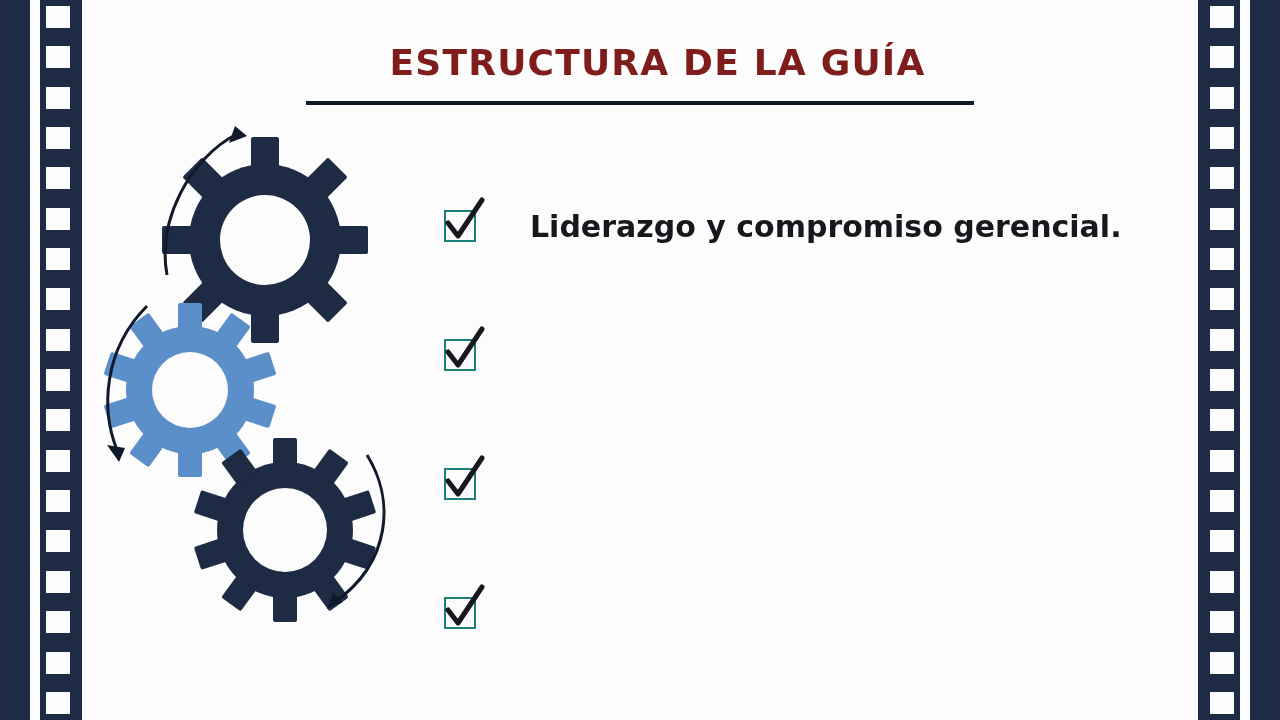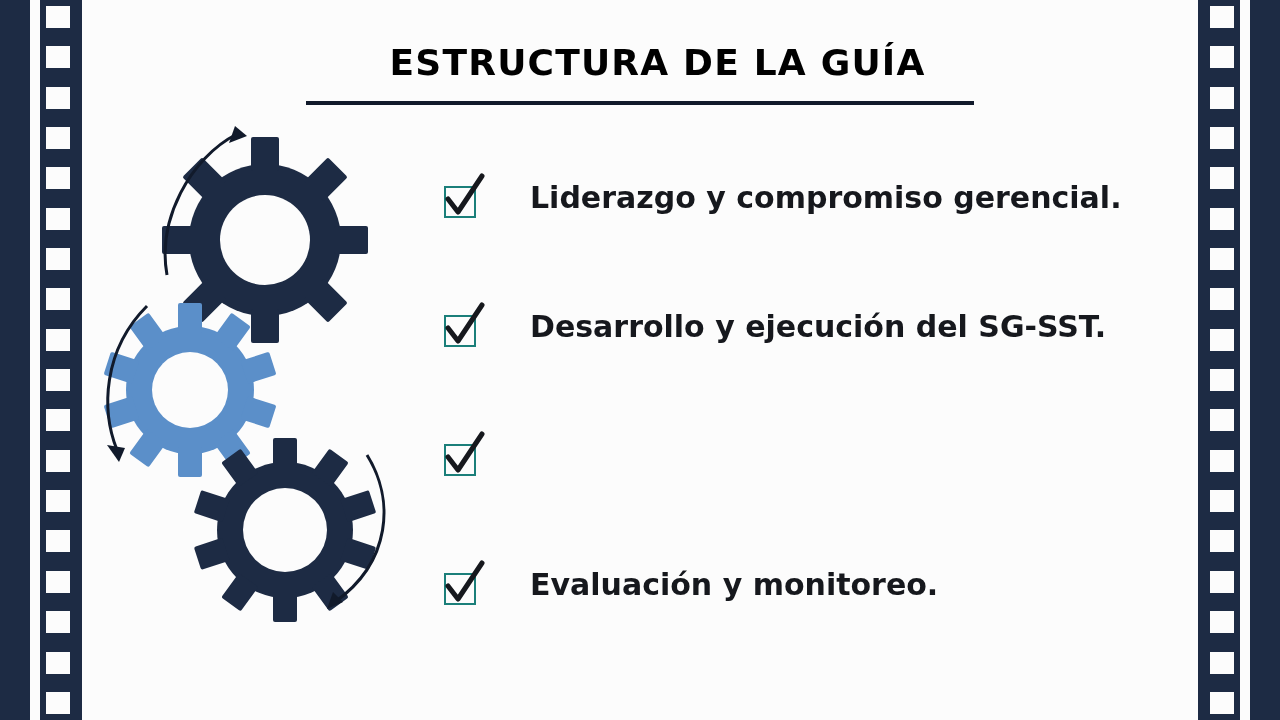--- a/index.html
+++ b/index.html
@@ -71,21 +71,21 @@
     position: absolute;
     top: 42px;
     left: 0;
     width: 1280px;
     text-align: center;
   }
   .title {
     font-size: 36px;
     font-weight: bold;
     letter-spacing: 1.2px;
-    color: #000000;
+    color: #7f1d1d;
     font-family: "DejaVu Sans", sans-serif;
     margin-left: 35px;
   }
   .title-rule {
     width: 668px;
     height: 4px;
     background: #111a2b;
     margin: 18px auto 0 auto;
   }
 
@@ -100,21 +100,21 @@
 
   
   .checklist {
     position: absolute;
     left: 440px;
     top: 180px;
     width: 790px;
   }
   .check-row {
     display: flex;
-    align-items: flex-start;
+    align-items: flex-end;
     height: 64px;
     margin-bottom: 65px;
   }
   .check-row:last-child { margin-bottom: 0; }
 
   .checkbox {
     position: relative;
     width: 40px;
     height: 40px;
     flex: none;
@@ -292,37 +292,35 @@
       <div class="check-label">Liderazgo y compromiso gerencial.</div>
     </div>
 
     <div class="check-row">
       <div class="checkbox">
         <div class="box"></div>
         <svg width="50" height="52" viewBox="0 0 50 52">
           <path d="M10 27 L20 40 L44 4" fill="none" stroke="#16181d" stroke-width="5" stroke-linecap="round" stroke-linejoin="round"></path>
         </svg>
       </div>
-      <div class="check-label">Desarrollo y ejecución del SG-SST.</div>
     </div>
 
     <div class="check-row">
       <div class="checkbox">
         <div class="box"></div>
         <svg width="50" height="52" viewBox="0 0 50 52">
           <path d="M10 27 L20 40 L44 4" fill="none" stroke="#16181d" stroke-width="5" stroke-linecap="round" stroke-linejoin="round"></path>
         </svg>
       </div>
     </div>
 
     <div class="check-row">
       <div class="checkbox">
         <div class="box"></div>
         <svg width="50" height="52" viewBox="0 0 50 52">
           <path d="M10 27 L20 40 L44 4" fill="none" stroke="#16181d" stroke-width="5" stroke-linecap="round" stroke-linejoin="round"></path>
         </svg>
       </div>
-      <div class="check-label">Evaluación y monitoreo.</div>
     </div>
 
   </div>
 
 </div>
 
 </body></html>

